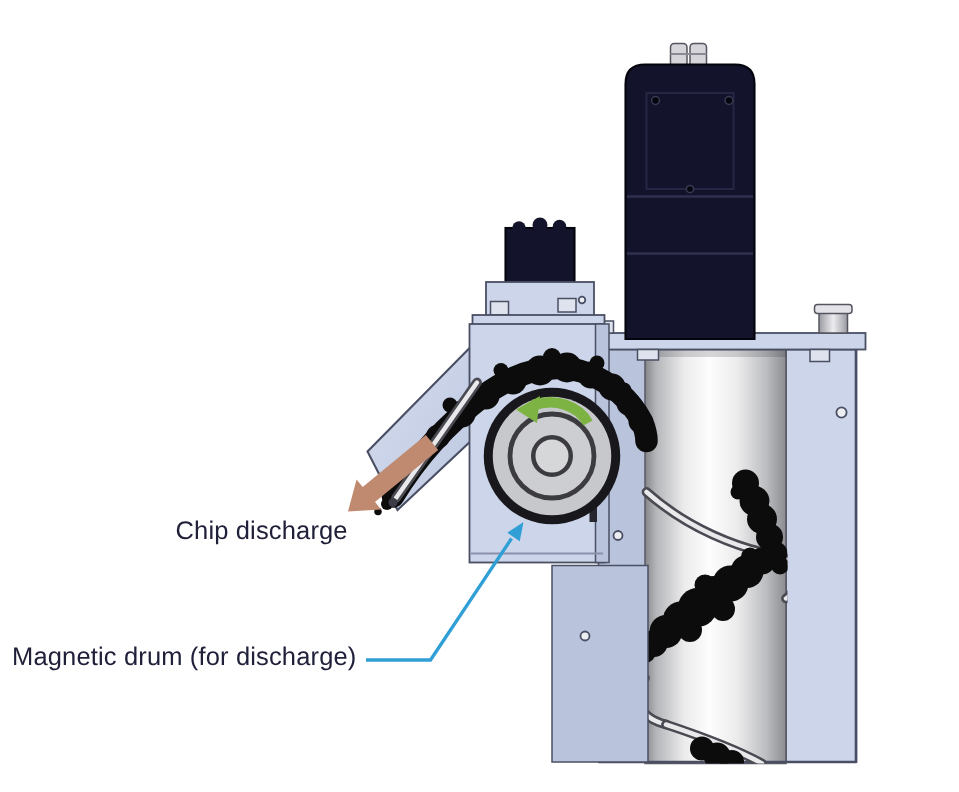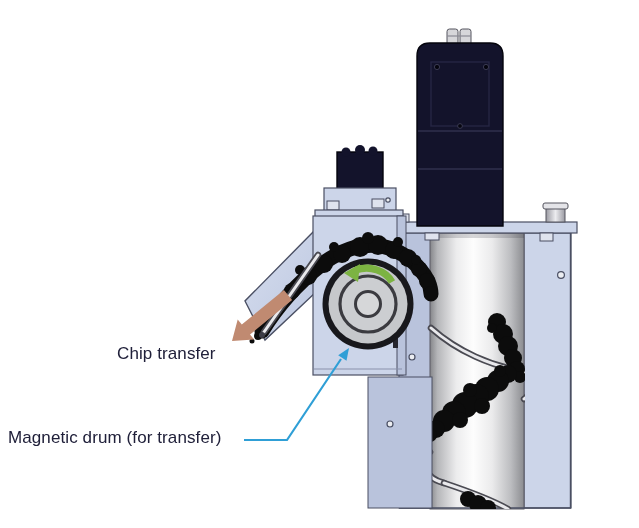--- a/index.html
+++ b/index.html
@@ -206,16 +206,16 @@
     </g>
 
     <polygon points="283.9,290 241.8,324.6 237.7,319.6 232,341 254.1,339.6 250,334.6 292.1,300" fill="#c08a71"></polygon>
 
     <g>
       <path d="M244,440 L287,440 L341,359" fill="none" stroke-width="2.2" stroke="#2f9fd6"></path>
       <polygon points="349,348 346.5,360.8 338.2,355.2" fill="#2f9fd6"></polygon>
     </g>
   </svg>
 
-  <div class="callout chip">Chip transfer</div>
-  <div class="callout drum">Magnetic drum (for transfer)</div>
+  <div class="callout chip">Chip discharge</div>
+  <div class="callout drum">Magnetic drum (for discharge)</div>
 
 </div>
 
 </body></html>

